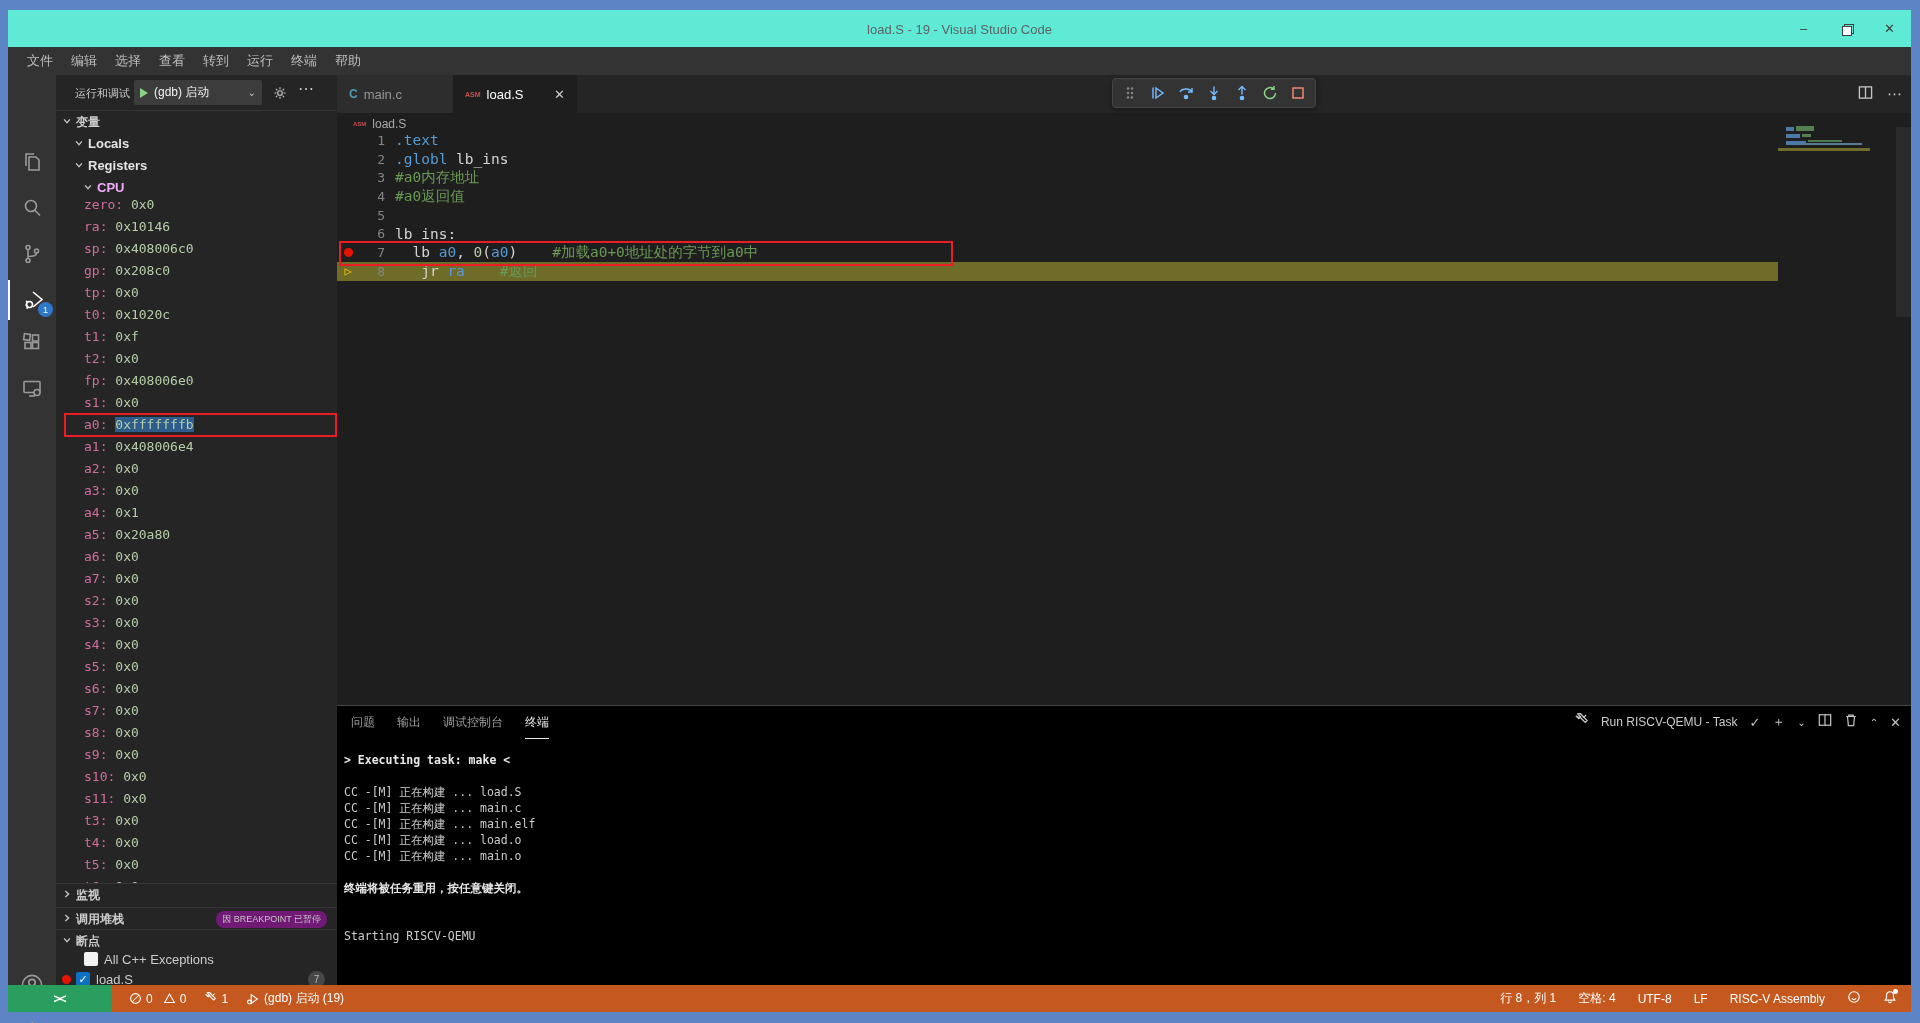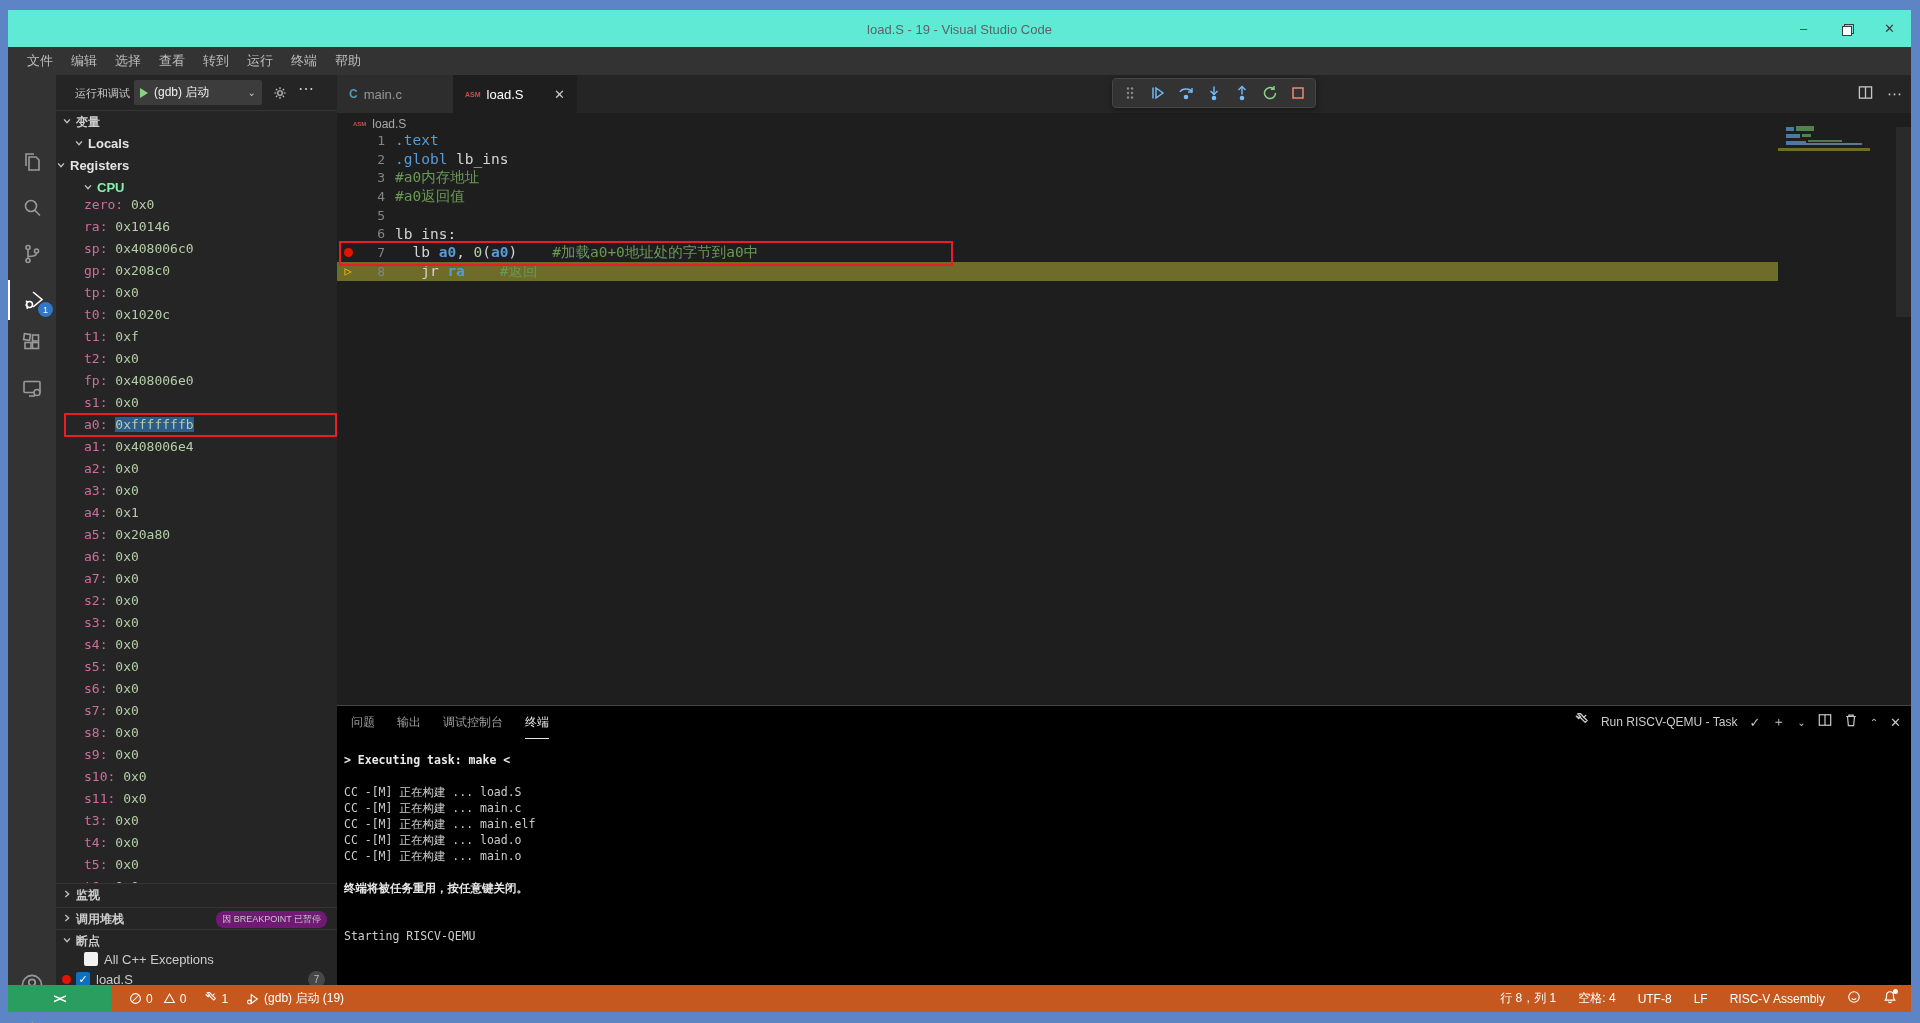--- a/index.html
+++ b/index.html
@@ -80,21 +80,21 @@
   .breadcrumb .file-asm{font-size:6px;}
 
   .code{position:absolute;left:0;top:56px;right:0;}
   .cl{height:18.7px;display:flex;align-items:center;font-family:"DejaVu Sans Mono",monospace;font-size:14.5px;white-space:pre;position:relative;}
   .cl.cur{background:#6e6c28;margin-right:133px;}
   .cl .gut{width:22px;display:flex;align-items:center;justify-content:center;flex:none;}
   .cl .bp{width:9px;height:9px;border-radius:50%;background:#e51400;}
   .cl .arrow{color:#ffcc00;font-size:12px;font-weight:700;}
   .cl .lnum{width:26px;text-align:right;color:#858585;font-size:13px;flex:none;}
   .cl .ltext{padding-left:10px;}
-  .tk-kw{color:#569cd6;} .tk-pl{color:#d4d4d4;} .tk-cm{color:#6a9955;} .tk-reg{color:#569cd6;font-weight:bold;} .tk-num{color:#b5cea8;}
+  .tk-kw{color:#569cd6;} .tk-pl{color:#d4d4d4;} .tk-cm{color:#6a9955;} .tk-reg{color:#569cd6;} .tk-num{color:#b5cea8;}
 
   
   .dbg-toolbar{position:absolute;left:1104px;top:68px;height:28px;background:#333334;border:1px solid #454545;border-radius:4px;
     display:flex;align-items:center;padding:0 6px;gap:6px;box-shadow:0 2px 6px rgba(0,0,0,0.4);z-index:30;}
   .dbg-btn{width:22px;height:22px;display:flex;align-items:center;justify-content:center;}
 
   
   .minimap-mark{position:absolute;}
   .mm-slider{position:absolute;background:rgba(121,121,121,0.14);}
 
@@ -237,27 +237,27 @@
             <path d="M2.5 4l3.5 4 3.5-4"></path>
           </svg></span>
       <span>变量</span>
     </div>
     <div class="tree-row" style="top:57px;padding-left:18px">
       <span class="chev" style="margin-right:4px"><svg width="10" height="10" viewBox="0 0 12 12">
             <path d="M2.5 4l3.5 4 3.5-4"></path>
           </svg></span>
       <span>Locals</span>
     </div>
-    <div class="tree-row" style="top:79px;">
+    <div class="tree-row" style="top:79px;padding-left:18px">
       <span class="chev" style="margin-right:4px"><svg width="10" height="10" viewBox="0 0 12 12">
             <path d="M2.5 4l3.5 4 3.5-4"></path>
           </svg></span>
       <span>Registers</span>
     </div>
-    <div class="tree-row" style="top:101px;padding-left:27px;color:#86efac">
+    <div class="tree-row" style="top:101px;padding-left:27px;color:#f0abfc">
       <span class="chev" style="margin-right:4px"><svg width="10" height="10" viewBox="0 0 12 12">
             <path d="M2.5 4l3.5 4 3.5-4"></path>
           </svg></span>
       <span>CPU</span>
     </div>
 
     <div class="regs">
         <div class="reg-row"><span class="reg-name">zero: </span><span class="reg-val">0x0</span></div>
         <div class="reg-row"><span class="reg-name">ra: </span><span class="reg-val">0x10146</span></div>
         <div class="reg-row"><span class="reg-name">sp: </span><span class="reg-val">0x408006c0</span></div>

